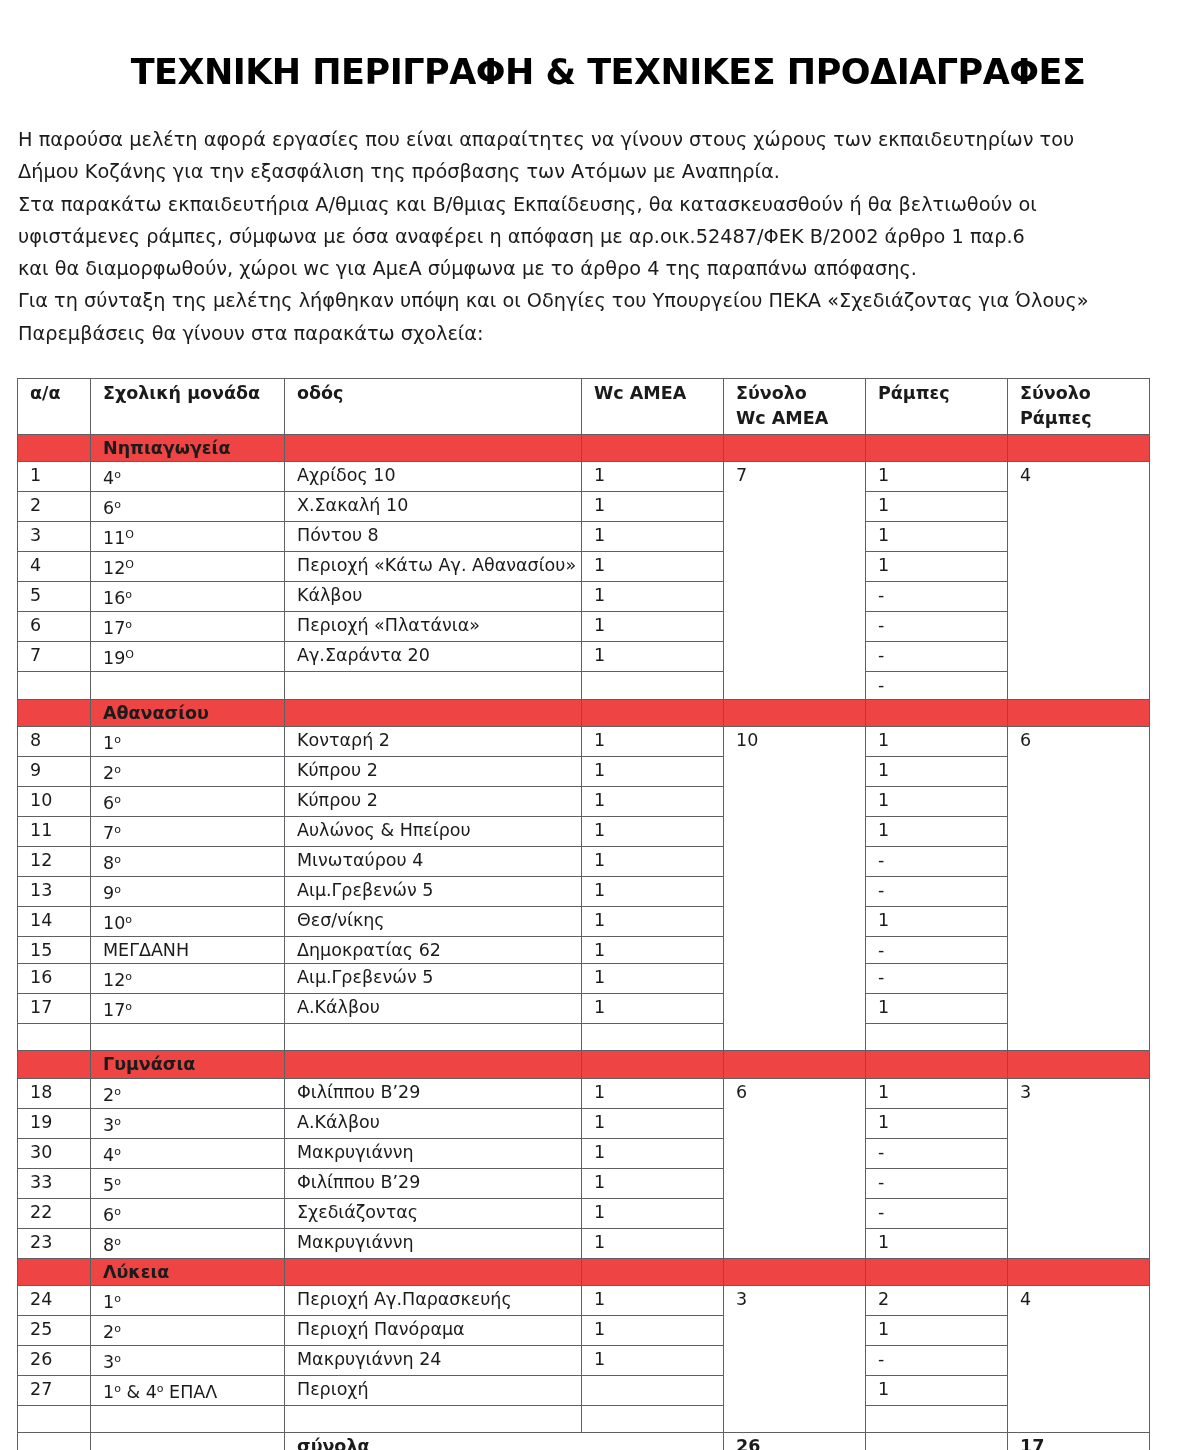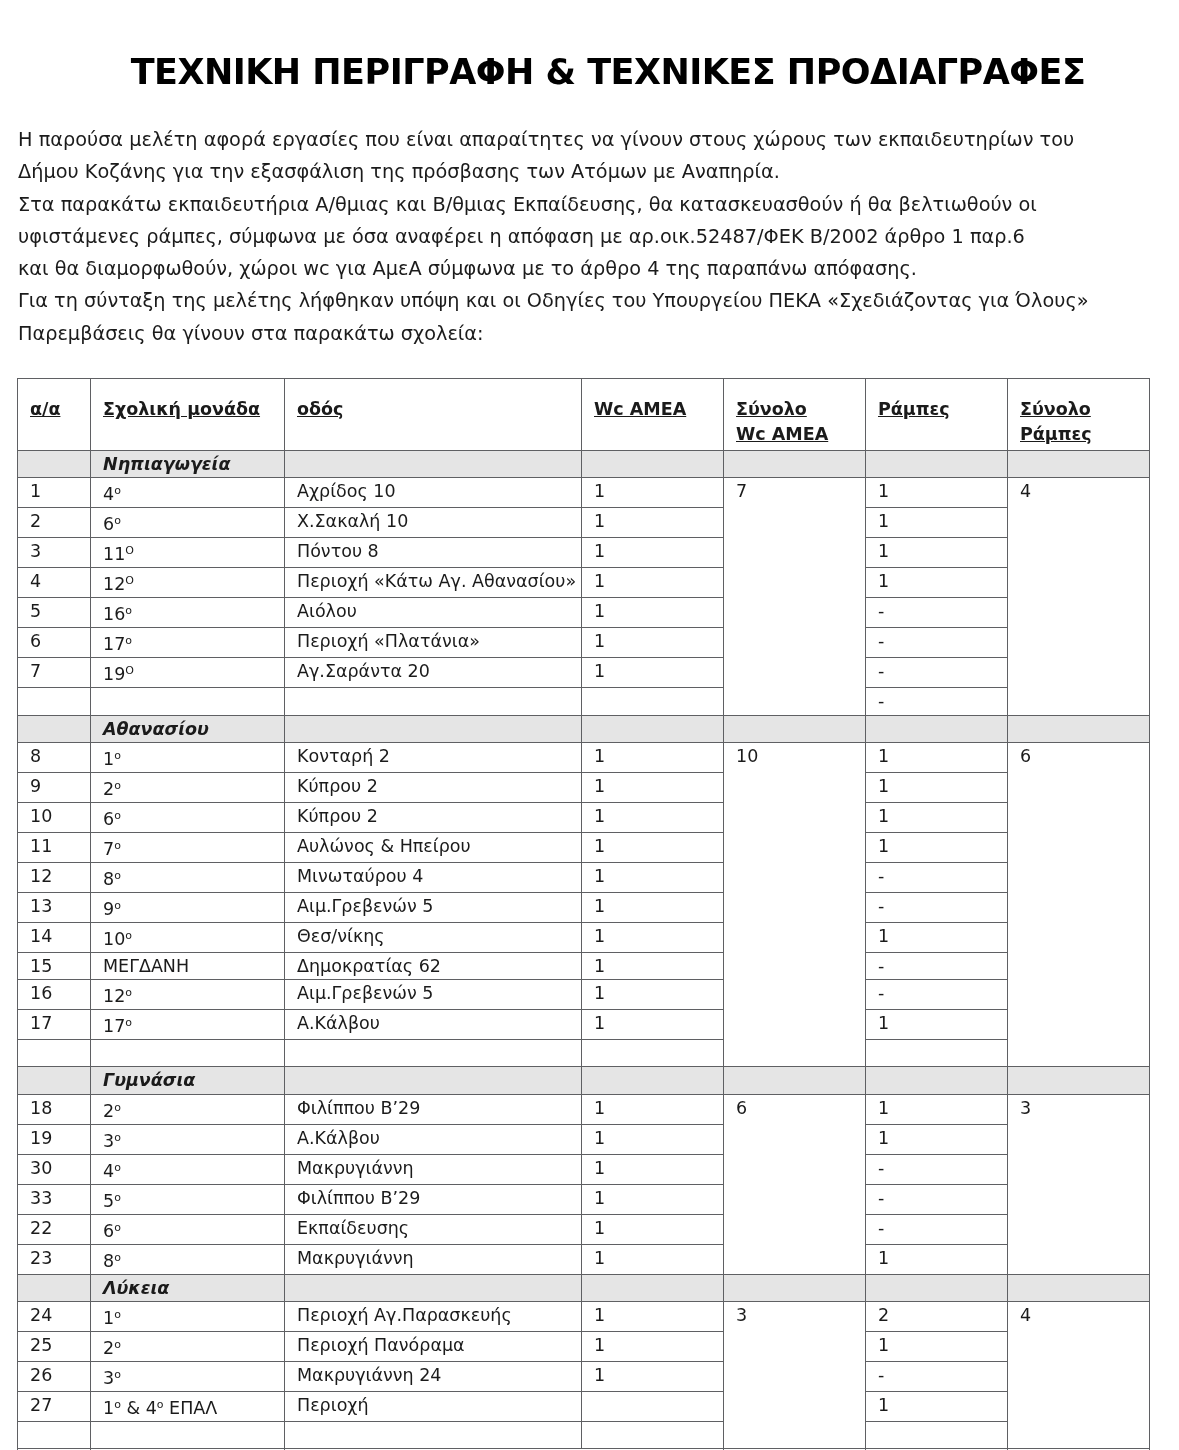--- a/index.html
+++ b/index.html
@@ -20,22 +20,22 @@
   .intro .line { display:block; height:32.3px; }
   .table-wrap { position:absolute; left:17px; top:378px; }
   table {
     border-collapse:collapse; table-layout:fixed;
     font-family:"DejaVu Sans", sans-serif; font-size:17.5px; color:#1b1b1b;
   }
   td, th {
     border:1.5px solid #5f6063; padding:0 0 0 12px; text-align:left;
     vertical-align:top; height:26.3px; line-height:26px; white-space:nowrap; overflow:hidden;
   }
-  th { font-weight:bold; font-size:17.5px; height:53px; padding-top:18px; line-height:25px;text-decoration:underline; }
-  tr.section td { background:#e5e5e5; font-weight:bold;font-style:italic; }
+  th { font-weight:bold; font-size:17.5px; height:53px; padding-top:2px; line-height:25px; }
+  tr.section td { background:#ef4444; font-weight:bold; }
   tr.totals td { font-weight:bold; }
   .col-aa { width:73px; }
   .col-school { width:194px; }
   .col-street { width:297px; }
   .col-wc { width:142px; }
   .col-totwc { width:142px; }
   .col-ramp { width:142px; }
   .col-totramp { width:142px; }
 </style>
 </head>
@@ -111,21 +111,21 @@
         <tr>
           <td>4</td>
           <td><span>12</span><sup style="font-size: 11px; vertical-align: 6px;">Ο</sup></td>
           <td>Περιοχή «Κάτω Αγ. Αθανασίου»</td>
           <td>1</td>
           <td>1</td>
         </tr>
         <tr>
           <td>5</td>
           <td><span>16</span><sup style="font-size: 11px; vertical-align: 6px;">ο</sup></td>
-          <td>Αιόλου</td>
+          <td>Κάλβου</td>
           <td>1</td>
           <td>-</td>
         </tr>
         <tr>
           <td>6</td>
           <td><span>17</span><sup style="font-size: 11px; vertical-align: 6px;">ο</sup></td>
           <td>Περιοχή «Πλατάνια»</td>
           <td>1</td>
           <td>-</td>
         </tr>
@@ -266,21 +266,21 @@
         <tr>
           <td>33</td>
           <td><span>5</span><sup style="font-size: 11px; vertical-align: 6px;">ο</sup></td>
           <td>Φιλίππου Β’29</td>
           <td>1</td>
           <td>-</td>
         </tr>
         <tr>
           <td>22</td>
           <td><span>6</span><sup style="font-size: 11px; vertical-align: 6px;">ο</sup></td>
-          <td>Εκπαίδευσης</td>
+          <td>Σχεδιάζοντας</td>
           <td>1</td>
           <td>-</td>
         </tr>
         <tr>
           <td>23</td>
           <td><span>8</span><sup style="font-size: 11px; vertical-align: 6px;">ο</sup></td>
           <td>Μακρυγιάννη</td>
           <td>1</td>
           <td>1</td>
         </tr>

